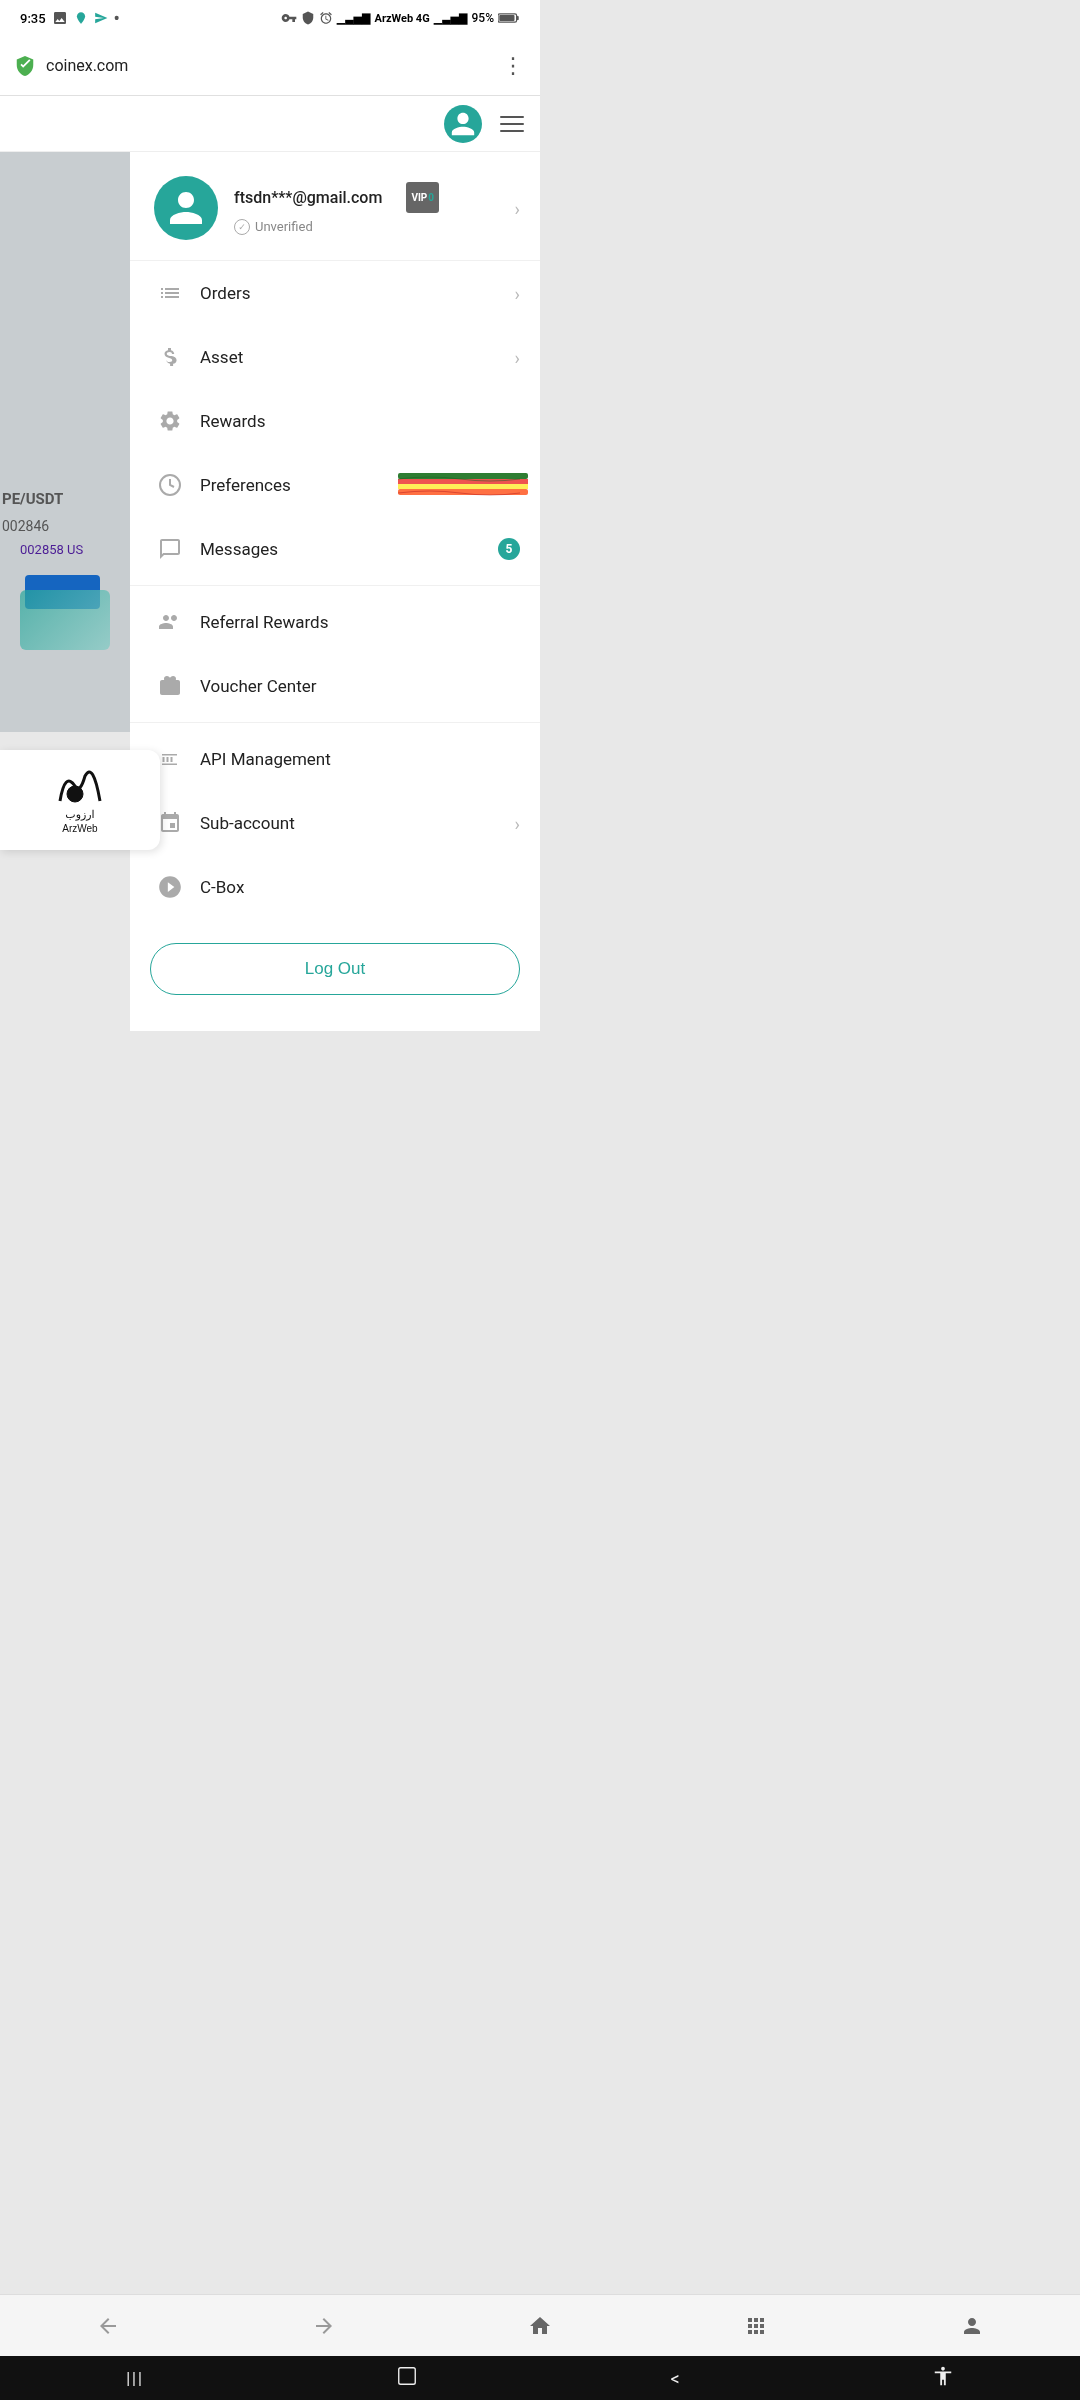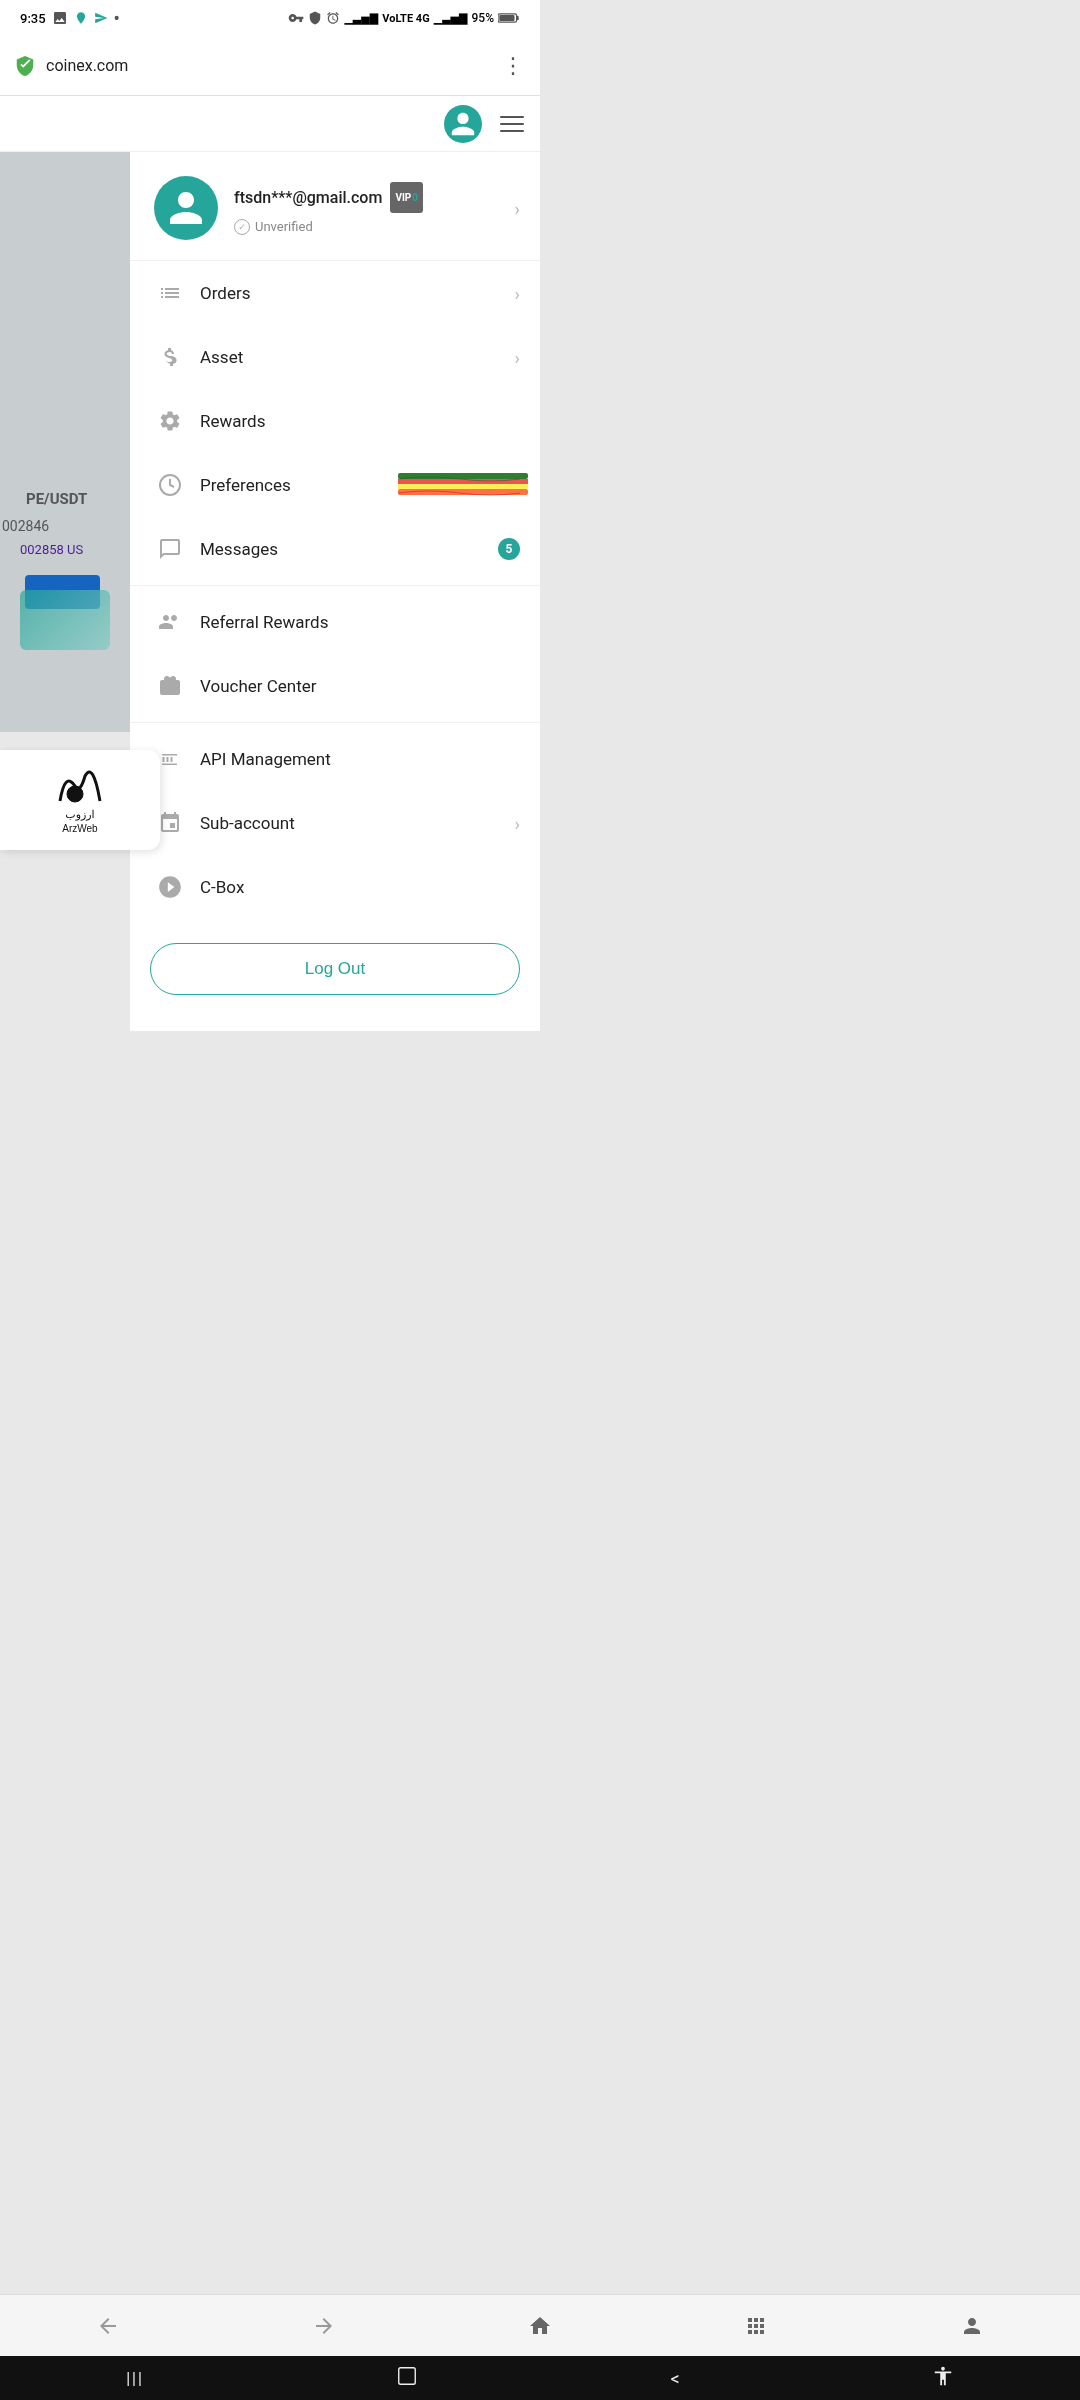--- a/index.html
+++ b/index.html
@@ -168,21 +168,21 @@
       justify-content: center;
       flex-shrink: 0;
     }
     .user-info {
       margin-left: 16px;
       flex: 1;
     }
     .user-email-row {
       display: flex;
       align-items: center;
-      gap: 8px;
+      gap: 24px;
       margin-bottom: 6px;
     }
     .user-email {
       font-size: 16px;
       color: #222;
       font-weight: 500;
     }
     .unverified-row {
       display: flex;
       align-items: center;
@@ -356,21 +356,21 @@
     <svg width="16" height="16" viewBox="0 0 24 24" fill="#555">
         <path d="M12.65 10C11.83 7.67 9.61 6 7 6c-3.31 0-6 2.69-6 6s2.69 6 6 6c2.61 0 4.83-1.67 5.65-4H17v4h4v-4h2v-4H12.65zM7 14c-1.1 0-2-.9-2-2s.9-2 2-2 2 .9 2 2-.9 2-2 2z"></path>
       </svg>
     <svg width="14" height="14" viewBox="0 0 24 24" fill="#555">
         <path d="M12 1L3 5v6c0 5.55 3.84 10.74 9 12 5.16-1.26 9-6.45 9-12V5l-9-4z"></path>
       </svg>
     <svg width="14" height="14" viewBox="0 0 24 24" fill="#555">
         <path d="M22 5.72l-4.6-3.86-1.29 1.53 4.6 3.86L22 5.72zM7.88 3.39L6.6 1.86 2 5.71l1.29 1.53 4.59-3.85zM12.5 8H11v6l4.75 2.85.75-1.23-4-2.37V8zM12 4c-4.97 0-9 4.03-9 9s4.02 9 9 9c4.97 0 9-4.03 9-9s-4.03-9-9-9zm0 16c-3.87 0-7-3.13-7-7s3.13-7 7-7 7 3.13 7 7-3.13 7-7 7z"></path>
       </svg>
     <span style="font-size:11px;">▁▃▅▇</span>
-    <span style="font-size:11px;font-weight:bold;">VoLTE 4G</span>
+    <span style="font-size:11px;font-weight:bold;">ArzWeb 4G</span>
     <span style="font-size:11px;">▁▃▅▇</span>
     <span style="font-size:12px;font-weight:500;">95%</span>
     <svg width="22" height="12" viewBox="0 0 26 12" fill="#555">
         <rect x="0" y="1" width="22" height="10" rx="2" ry="2" fill="none" stroke="#555" stroke-width="1.5"></rect>
         <rect x="22" y="3.5" width="2.5" height="5" rx="1" fill="#555"></rect>
         <rect x="1.5" y="2.5" width="18" height="7" rx="1" fill="#555"></rect>
       </svg>
   </div>
 </div>
 
@@ -389,21 +389,21 @@
       </svg>
   </div>
   <div class="nav-hamburger">
     <div class="hamburger-line"></div>
     <div class="hamburger-line"></div>
     <div class="hamburger-line"></div>
   </div>
 </div>
 
 <div class="bg-content"></div>
-<div class="bg-text1" style="position:absolute;top:490px;left:2px;color:#555;font-size:15px;font-weight:bold;z-index:1;margin-left:24px;">PE/USDT</div>
+<div class="bg-text1" style="position:absolute;top:490px;left:2px;color:#555;font-size:15px;font-weight:bold;z-index:1;">PE/USDT</div>
 <div class="bg-text2" style="position:absolute;top:518px;left:2px;color:#555;font-size:14px;z-index:1;">002846</div>
 <div class="bg-text3" style="position:absolute;top:542px;left:20px;color:#4c1d95;font-size:13px;z-index:1;">002858 US</div>
 <div class="bg-blue-btn" style="position:absolute;top:575px;left:25px;width:75px;height:34px;background:#1565c0;border-radius:4px;z-index:1;"></div>
 <div style="position:absolute;top:590px;left:20px;width:90px;height:60px;background:linear-gradient(135deg,#26a69a,#80cbc4);border-radius:6px;z-index:1;opacity:0.7;"></div>
 
 <div class="sidebar-panel">
 
   <div class="user-section">
     <div class="user-avatar">
       <svg viewBox="0 0 24 24" fill="white" width="40" height="40">

